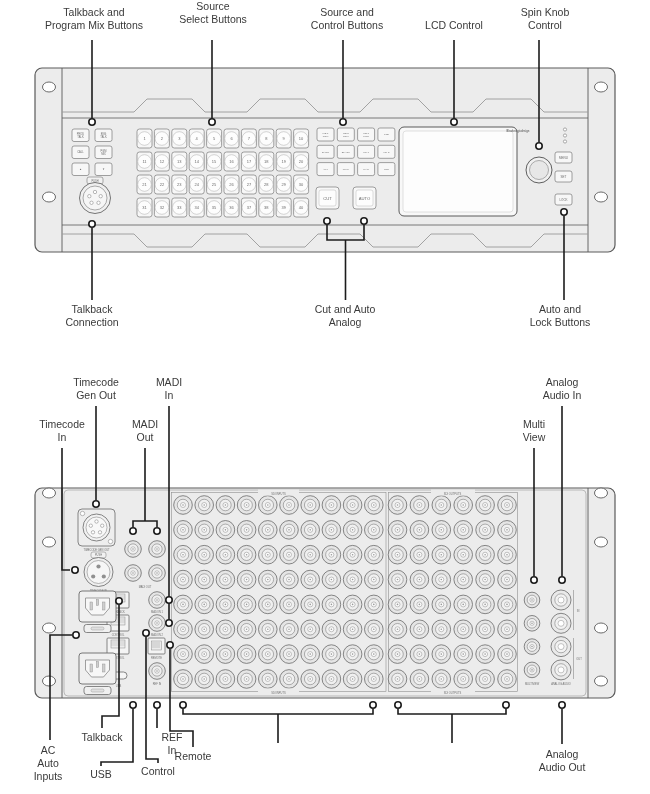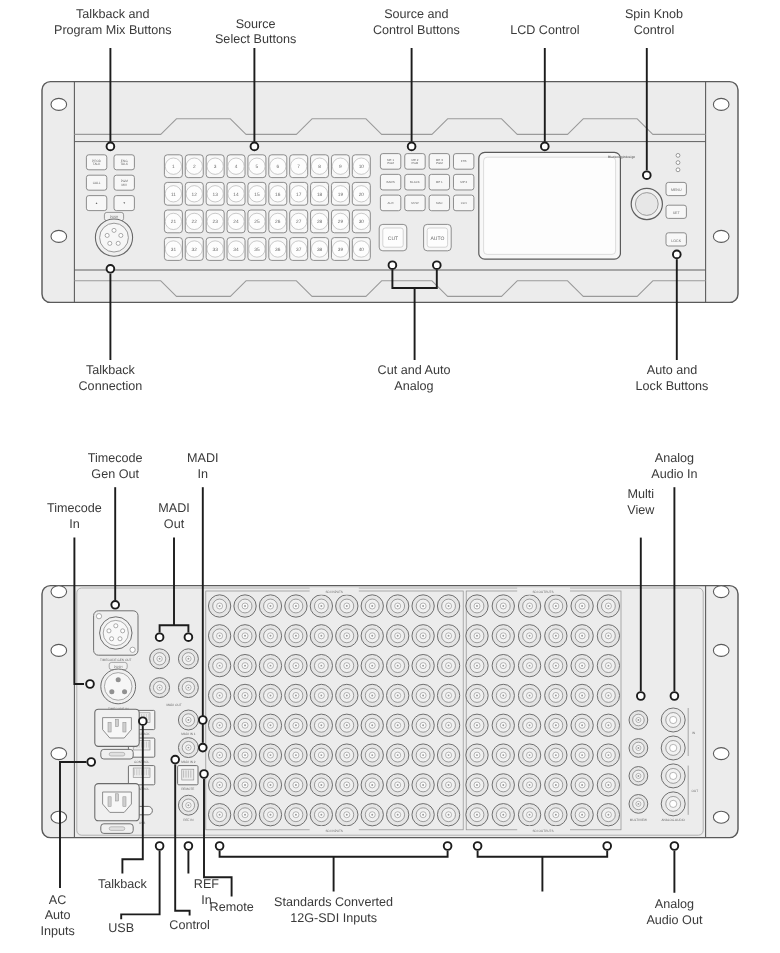--- a/index.html
+++ b/index.html
@@ -15,21 +15,21 @@
   .cdot{fill:#ffffff;stroke:#1c1c1c;stroke-width:1.6;}
   .oln{stroke:#5a5a5a;fill:none;}
 </style>
 </head>
 <body>
 
 <div id="stage">
 
   <div class="co" style="left:94px;top:6px">Talkback and
 Program Mix Buttons</div>
-  <div class="co" style="left:213px;top:14px">Source
+  <div class="co" style="left:213px;top:0">Source
 Select Buttons</div>
   <div class="co" style="left:347px;top:6px">Source and
 Control Buttons</div>
   <div class="co" style="left:454px;top:19px">LCD Control</div>
   <div class="co" style="left:545px;top:6px">Spin Knob
 Control</div>
 
   <div class="co" style="left:92px;top:303px">Talkback
 Connection</div>
   <div class="co" style="left:345px;top:303px">Cut and Auto
@@ -38,36 +38,34 @@
 Lock Buttons</div>
 
   <div class="co" style="left:96px;top:376px">Timecode
 Gen Out</div>
   <div class="co" style="left:62px;top:418px">Timecode
 In</div>
   <div class="co" style="left:145px;top:418px">MADI
 Out</div>
   <div class="co" style="left:169px;top:376px">MADI
 In</div>
-  <div class="co" style="left:534px;top:406px">Multi
+  <div class="co" style="left:534px;top:418px">Multi
 View</div>
   <div class="co" style="left:562px;top:376px">Analog
 Audio In</div>
 
   <div class="co" style="left:48px;top:744px">AC
 Auto
 Inputs</div>
   <div class="co" style="left:102px;top:731px">Talkback</div>
   <div class="co" style="left:101px;top:768px">USB</div>
   <div class="co" style="left:158px;top:765px">Control</div>
   <div class="co" style="left:172px;top:731px">REF
 In</div>
   <div class="co" style="left:193px;top:750px">Remote</div>
-  <div class="co" style="left:278px;top:746px">Standards Converted
-12G-SDI Inputs</div>
   <div class="co" style="left:562px;top:748px">Analog
 Audio Out</div>
 
   <svg width="650" height="794" viewBox="0 0 650 794">
 
     <g>
       <rect x="35" y="68" width="580" height="184" rx="7" fill="#ececec" stroke="#5a5a5a" stroke-width="1.2"></rect>
       <line x1="62" y1="68" x2="62" y2="252" class="oln" stroke-width="0.9"></line>
       <line x1="588" y1="68" x2="588" y2="252" class="oln" stroke-width="0.9"></line>
       <g>

